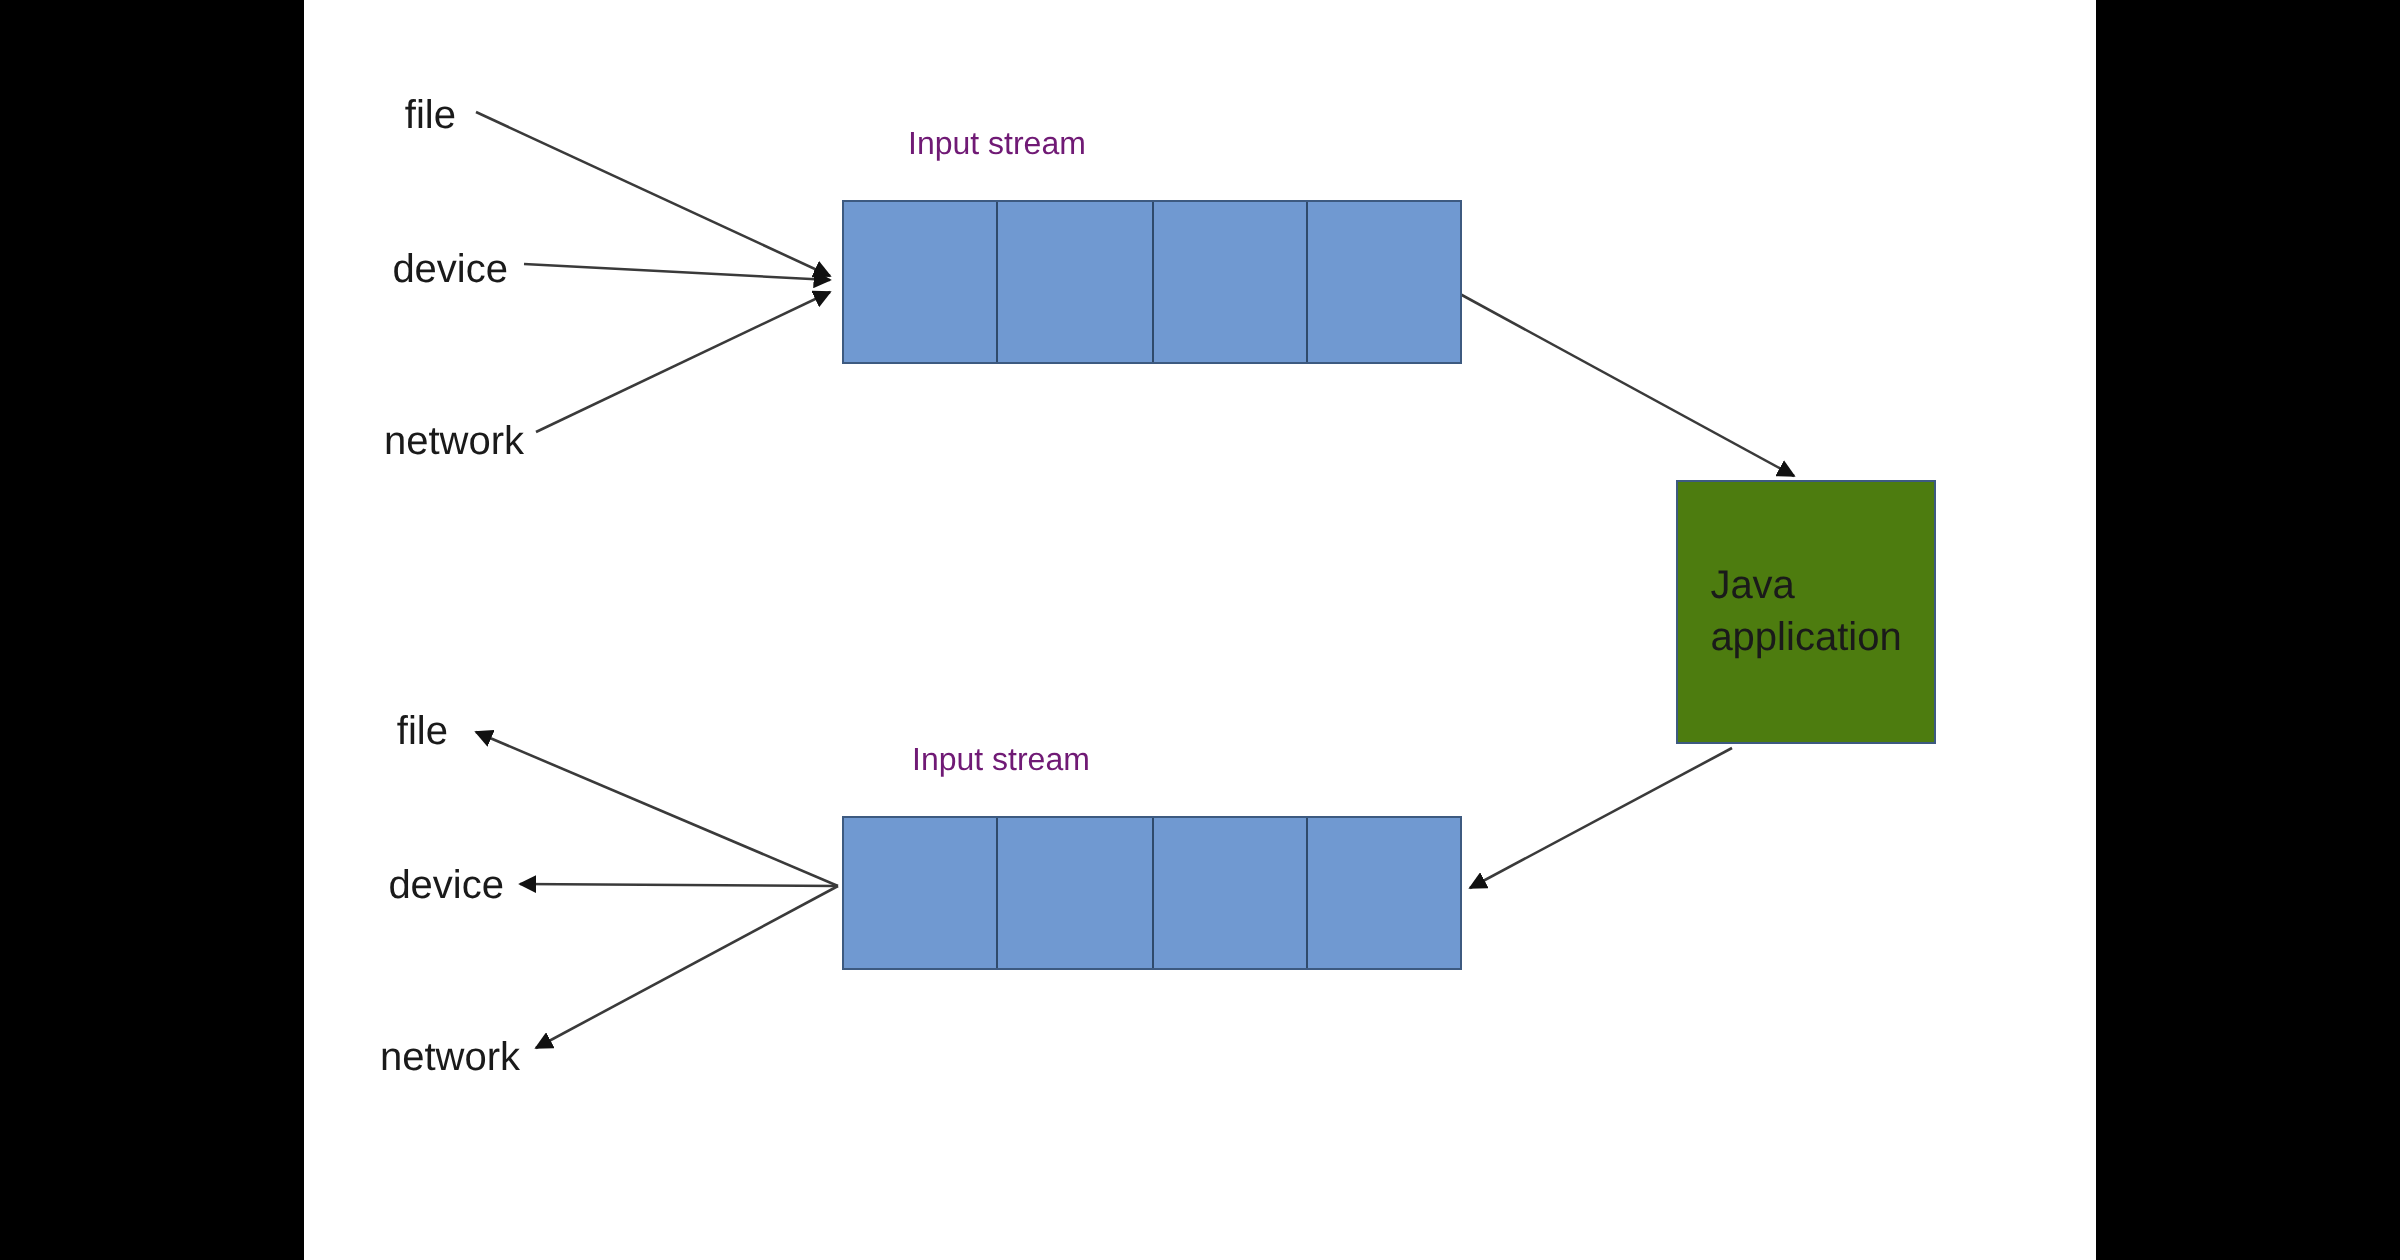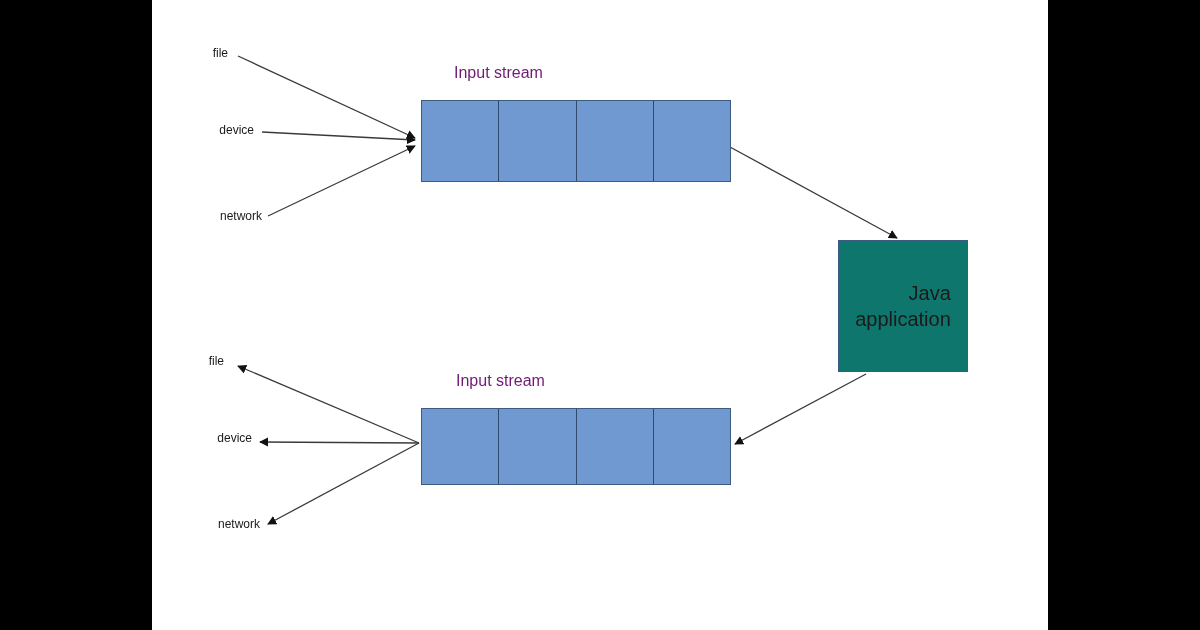--- a/index.html
+++ b/index.html
@@ -26,21 +26,21 @@
   }
   #vector-layer {
     position: absolute;
     left: 0;
     top: 0;
     width: 896px;
     height: 630px;
   }
   .label {
     position: absolute;
-    font-size: 12px;
+    font-size: 20px;
     color: #1a1a1a;
     white-space: nowrap;
     line-height: 1.15;
   }
   .label.right-anchor {
     text-align: right;
   }
   .stream-title {
     position: absolute;
     font-size: 16px;
@@ -59,26 +59,26 @@
     flex: 1 1 0;
     box-sizing: border-box;
     border-right: 1px solid #2f4a6b;
   }
   .stream-cell:last-child {
     border-right: none;
   }
   .app-box {
     position: absolute;
     box-sizing: border-box;
-    background: #0f766e;
+    background: #4d7c0f;
     border: 1px solid #3d5a80;
     display: flex;
     align-items: center;
     justify-content: center;
-    text-align: right;
+    text-align: left;
     font-size: 20px;
     color: #1a1a1a;
     line-height: 1.3;
   }
 </style>
 </head>
 <body>
 
 <div id="canvas">
 

